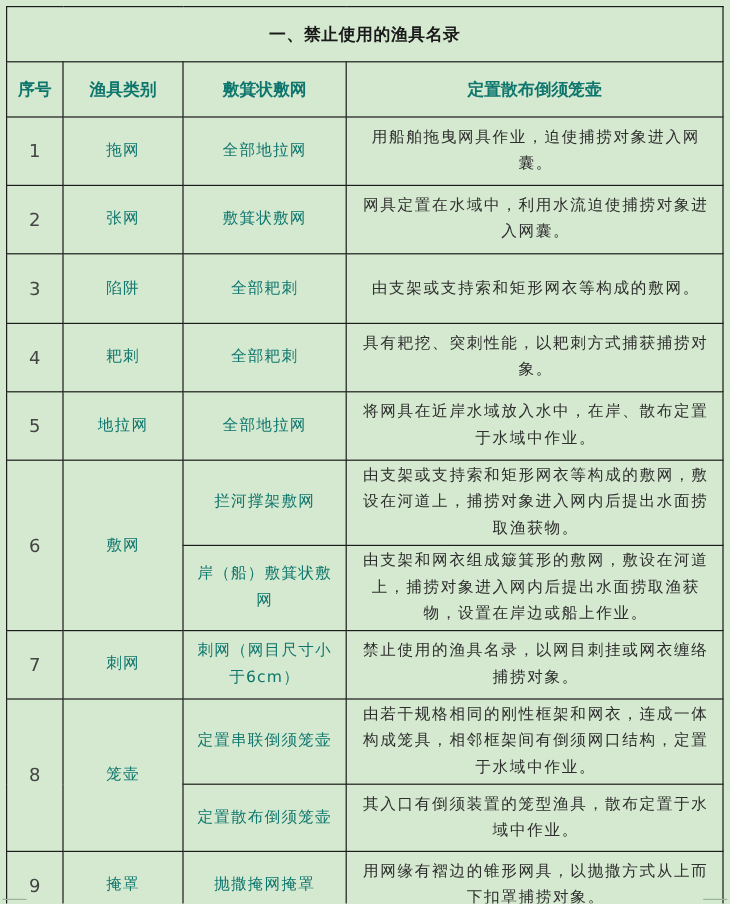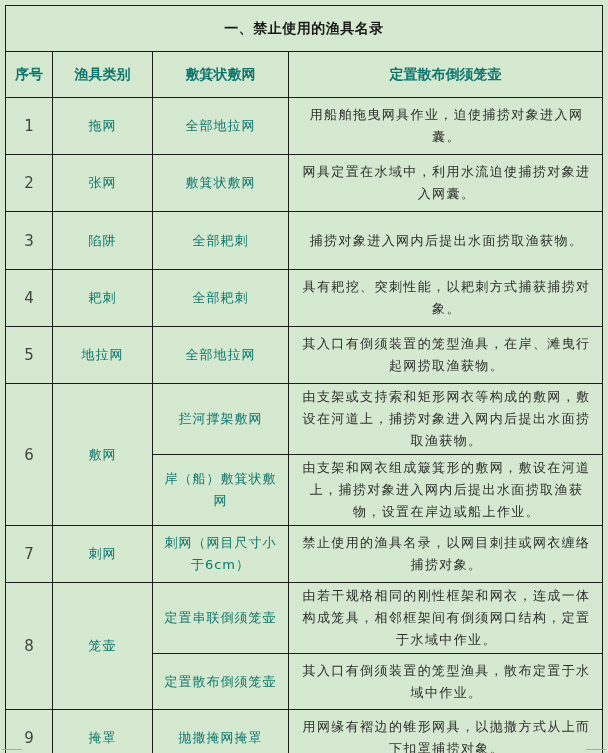--- a/index.html
+++ b/index.html
@@ -111,35 +111,35 @@
         <td class="cell-num">2</td>
         <td class="cell-cat">张网</td>
         <td class="cell-name">敷箕状敷网</td>
         <td class="cell-desc">网具定置在水域中，利用水流迫使捕捞对象进入网囊。</td>
       </tr>
 
       <tr style="height:58px">
         <td class="cell-num">3</td>
         <td class="cell-cat">陷阱</td>
         <td class="cell-name">全部耙刺</td>
-        <td class="cell-desc">捕捞对象进入网内后提出水面捞取渔获物。</td>
+        <td class="cell-desc">由支架或支持索和矩形网衣等构成的敷网。</td>
       </tr>
 
       <tr style="height:57px">
         <td class="cell-num">4</td>
         <td class="cell-cat">耙刺</td>
         <td class="cell-name">全部耙刺</td>
         <td class="cell-desc">具有耙挖、突刺性能，以耙刺方式捕获捕捞对象。</td>
       </tr>
 
       <tr style="height:57px">
         <td class="cell-num">5</td>
         <td class="cell-cat">地拉网</td>
         <td class="cell-name">全部地拉网</td>
-        <td class="cell-desc">其入口有倒须装置的笼型渔具，在岸、滩曳行起网捞取渔获物。</td>
+        <td class="cell-desc">将网具在近岸水域放入水中，在岸、散布定置于水域中作业。</td>
       </tr>
 
       <tr style="height:65px">
         <td rowspan="2" class="cell-num">6</td>
         <td rowspan="2" class="cell-cat">敷网</td>
         <td class="cell-name">拦河撑架敷网</td>
         <td class="cell-desc">由支架或支持索和矩形网衣等构成的敷网，敷设在河道上，捕捞对象进入网内后提出水面捞取渔获物。</td>
       </tr>
       <tr style="height:65px">
         <td class="cell-name">岸（船）敷箕状敷网</td>

